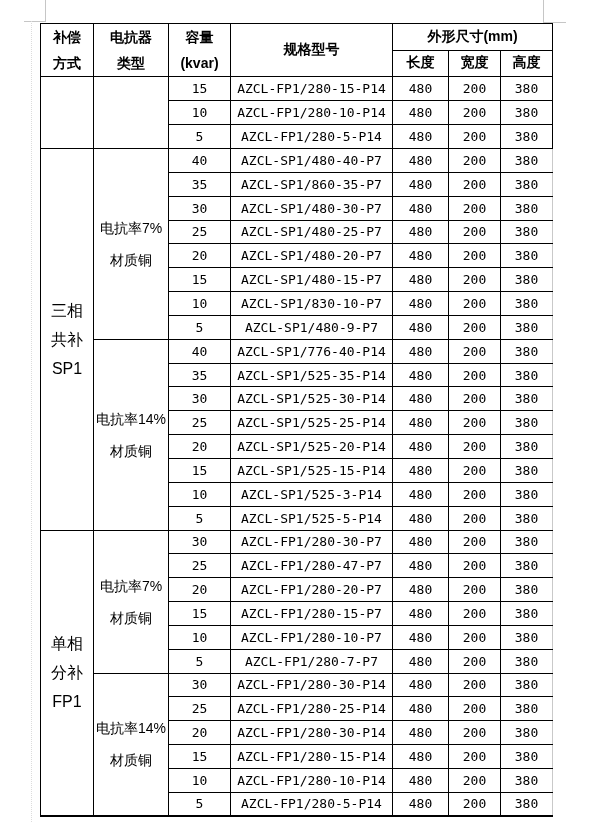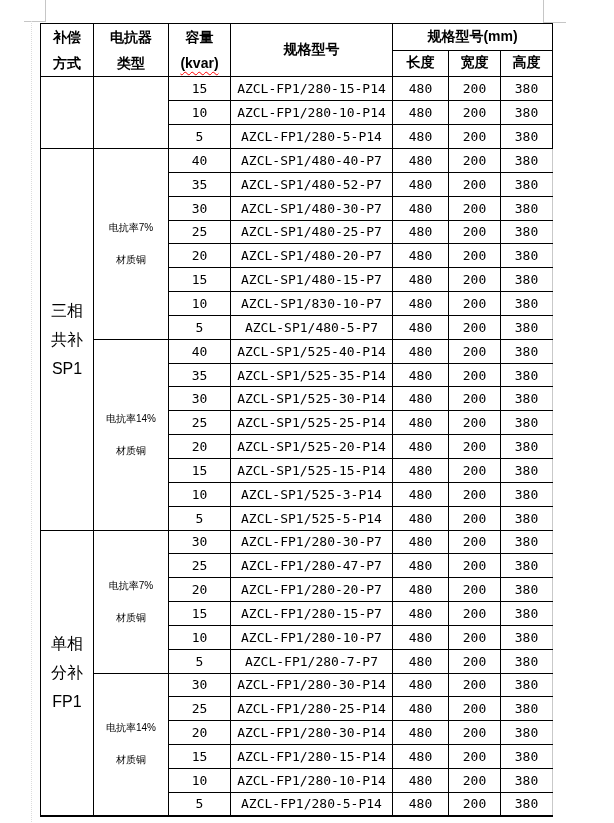--- a/index.html
+++ b/index.html
@@ -37,24 +37,23 @@
     font-size: 13px;
     overflow: hidden;
   }
   thead td { font-weight: bold; font-size: 14px; }
   tr.row-cont { height: 24px; }
   tr.row-head { height: 26px; }
   tr.row-data { height: 23.85px; }
   .mono { font-family: "DejaVu Sans Mono", monospace; font-size: 13px; }
   .cell-line { display: block; }
   thead .cell-line { line-height: 26px; }
-  .group-cell .cell-line { line-height: 32px; font-size: 10px; }
+  .group-cell .cell-line { line-height: 32px; font-size: 14px; }
   .section-cell .cell-line { line-height: 29px; font-size: 16px; }
   .squiggle {
-    text-decoration: underline;
     text-decoration-style: wavy;
     text-decoration-color: #ff0000;
     text-decoration-thickness: 1px;
     text-underline-offset: 3px;
   }
   
   td.light-right { border-right-color: #c9c9c9; }
 </style>
 </head>
 <body>
@@ -108,21 +107,21 @@
       </td>
       <td rowspan="2">
         <span class="cell-line">电抗器</span>
         <span class="cell-line">类型</span>
       </td>
       <td rowspan="2">
         <span class="cell-line">容量</span>
         <span class="cell-line squiggle">(kvar)</span>
       </td>
       <td rowspan="2">规格型号</td>
-      <td colspan="3">规格型号(mm)</td>
+      <td colspan="3">外形尺寸(mm)</td>
     </tr>
     <tr class="row-head">
       <td>长度</td>
       <td>宽度</td>
       <td>高度</td>
     </tr>
   </thead>
   <tbody id="data-body">
       <tr class="row-data">
         <td rowspan="16" class="section-cell">
@@ -135,21 +134,21 @@
           <span class="cell-line">材质铜</span>
         </td>
         <td class="mono">40</td>
         <td class="mono">AZCL-SP1/480-40-P7</td>
         <td class="mono">480</td>
         <td class="mono">200</td>
         <td class="mono light-right">380</td>
       </tr>
       <tr class="row-data">
         <td class="mono">35</td>
-        <td class="mono">AZCL-SP1/480-52-P7</td>
+        <td class="mono">AZCL-SP1/860-35-P7</td>
         <td class="mono">480</td>
         <td class="mono">200</td>
         <td class="mono light-right">380</td>
       </tr>
       <tr class="row-data">
         <td class="mono">30</td>
         <td class="mono">AZCL-SP1/480-30-P7</td>
         <td class="mono">480</td>
         <td class="mono">200</td>
         <td class="mono light-right">380</td>
@@ -177,32 +176,32 @@
       </tr>
       <tr class="row-data">
         <td class="mono">10</td>
         <td class="mono">AZCL-SP1/830-10-P7</td>
         <td class="mono">480</td>
         <td class="mono">200</td>
         <td class="mono light-right">380</td>
       </tr>
       <tr class="row-data">
         <td class="mono">5</td>
-        <td class="mono">AZCL-SP1/480-5-P7</td>
+        <td class="mono">AZCL-SP1/480-9-P7</td>
         <td class="mono">480</td>
         <td class="mono">200</td>
         <td class="mono light-right">380</td>
       </tr>
       <tr class="row-data">
         <td rowspan="8" class="group-cell">
           <span class="cell-line">电抗率14%</span>
           <span class="cell-line">材质铜</span>
         </td>
         <td class="mono">40</td>
-        <td class="mono">AZCL-SP1/525-40-P14</td>
+        <td class="mono">AZCL-SP1/776-40-P14</td>
         <td class="mono">480</td>
         <td class="mono">200</td>
         <td class="mono light-right">380</td>
       </tr>
       <tr class="row-data">
         <td class="mono">35</td>
         <td class="mono">AZCL-SP1/525-35-P14</td>
         <td class="mono">480</td>
         <td class="mono">200</td>
         <td class="mono light-right">380</td>

